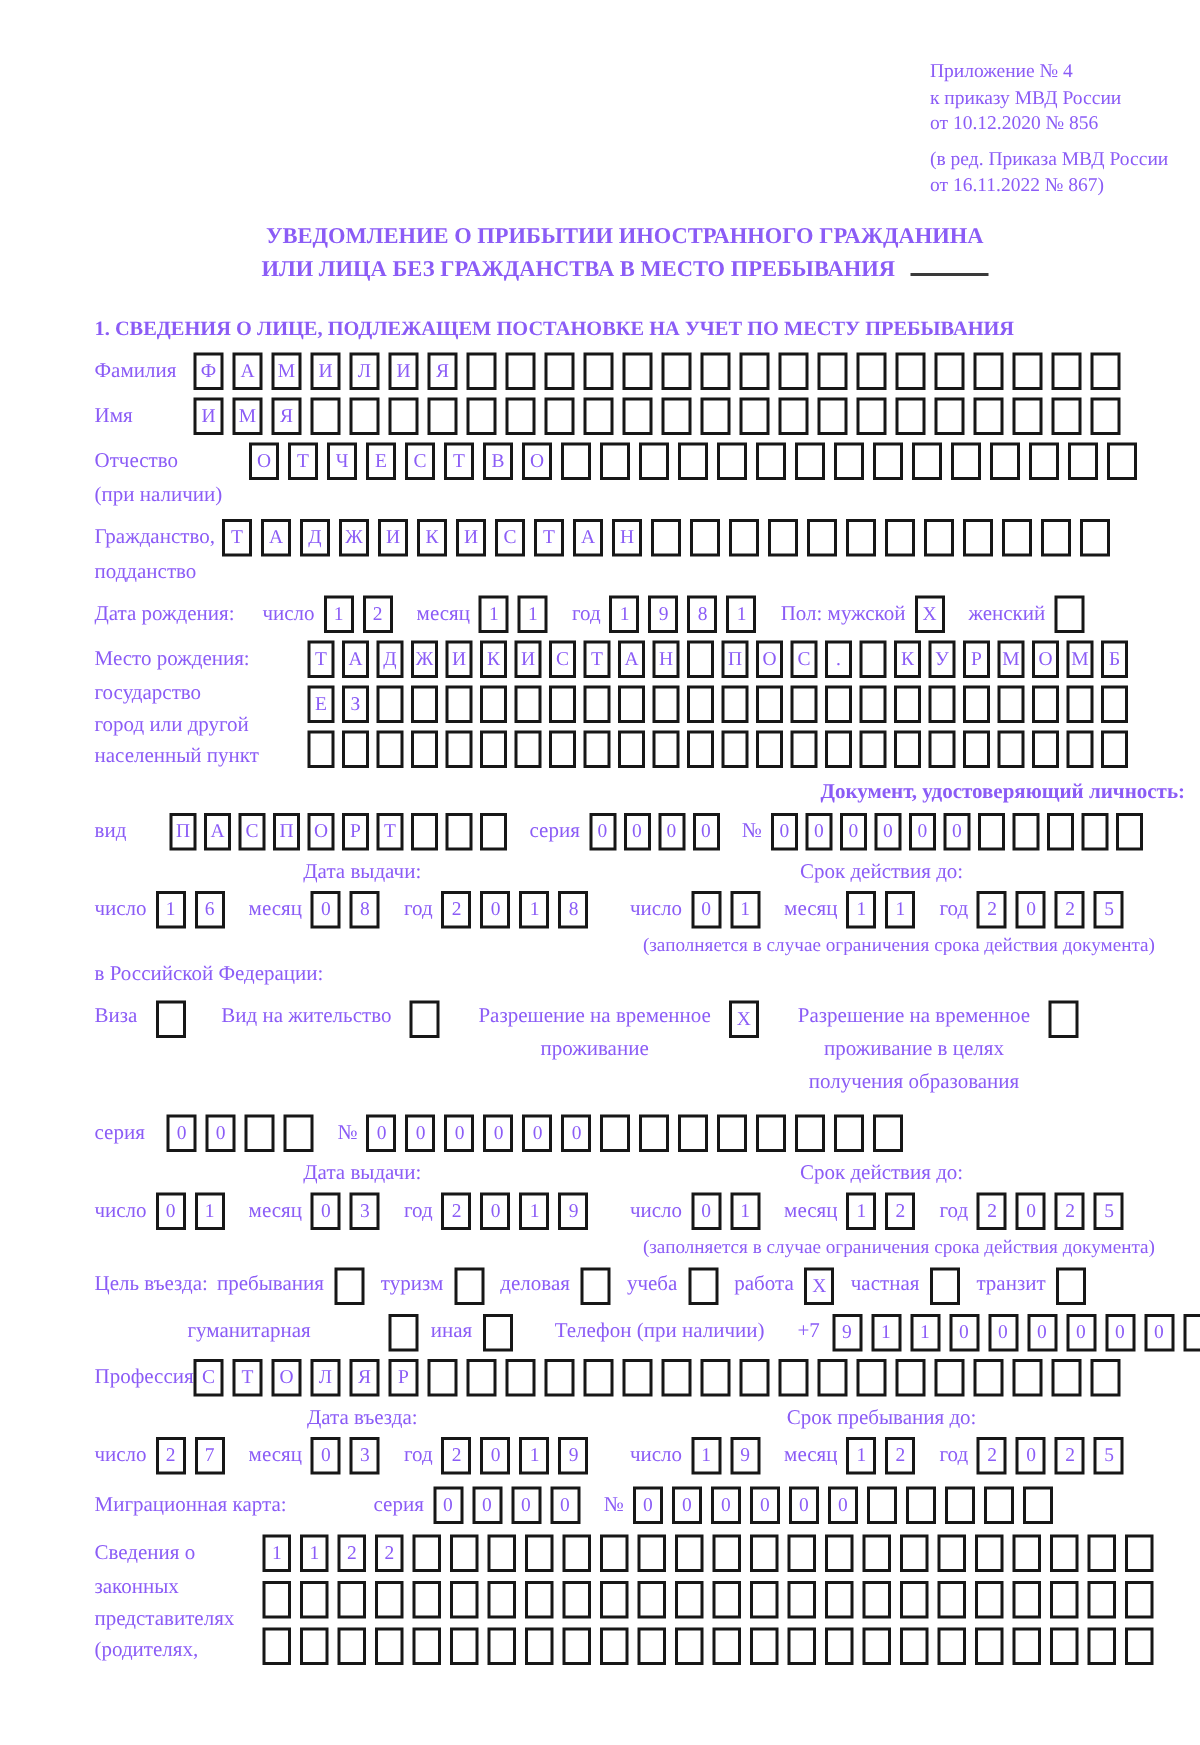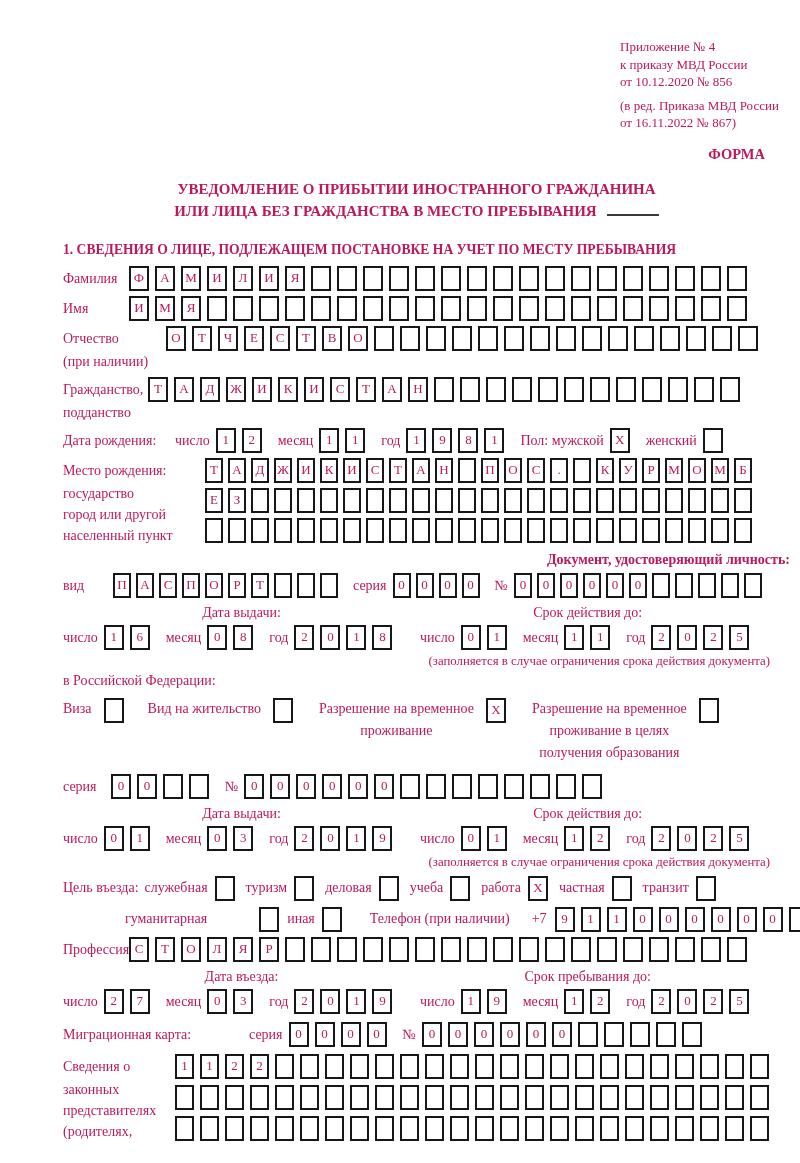--- a/index.html
+++ b/index.html
@@ -1,19 +1,19 @@
 <!DOCTYPE html>
 <html><head>
 <meta charset="utf-8">
 <style>
   * { box-sizing: border-box; margin: 0; padding: 0; }
   html,body { background:#ffffff; }
   .page{
     position:relative; width:800px; height:1163px; background:#fff;
-    font-family:"Liberation Serif","DejaVu Serif",serif; color:#be185d;
+    font-family:"Liberation Serif","DejaVu Serif",serif; color:#8b5cf6;
     padding:38px 10px 8px 63px; overflow:hidden;
   }
   
   .annex{ margin-left:557px; font-size:13px; line-height:17.5px; }
   .annex-note{ margin-top:6px; }
   .forma{ font-weight:700; text-align:right; padding-right:25px; margin-top:14px; font-size:14.5px; }
   
   .title{ margin-top:15px; text-align:center; font-weight:700; font-size:15px; line-height:22px; margin-right:20px; }
   .blank{ display:inline-block; width:52px; border-bottom:2px solid #3a3a3a; margin-left:10px; height:14px; }
   .sec-h{ margin-top:20px; font-weight:700; font-size:13.6px; margin-bottom:8px; }
@@ -68,21 +68,20 @@
   <div class="annex">
     <div>Приложение № 4</div>
     <div>к приказу МВД России</div>
     <div>от 10.12.2020 № 856</div>
     <div class="annex-note">
       <div>(в ред. Приказа МВД России</div>
       <div>от 16.11.2022 № 867)</div>
     </div>
   </div>
 
-  <div class="forma">ФОРМА</div>
 
   <div class="title">
     <div>УВЕДОМЛЕНИЕ О ПРИБЫТИИ ИНОСТРАННОГО ГРАЖДАНИНА</div>
     <div><span>ИЛИ ЛИЦА БЕЗ ГРАЖДАНСТВА В МЕСТО ПРЕБЫВАНИЯ</span><span class="blank"></span></div>
   </div>
 
   <div class="sec-h">1. СВЕДЕНИЯ О ЛИЦЕ, ПОДЛЕЖАЩЕМ ПОСТАНОВКЕ НА УЧЕТ ПО МЕСТУ ПРЕБЫВАНИЯ</div>
 
   <div class="frow">
     <span class="lbl lw-surname">Фамилия</span>
@@ -510,21 +509,21 @@
             <span class="cell">5</span>
           </span>
       </div>
     </div>
   </div>
   <div class="note-r">(заполняется в случае ограничения срока действия документа)</div>
 
   <div class="prow">
     <span class="plabel">Цель въезда:</span>
     <span class="pitem" style="margin-left:6px">
-        <span class="plabel">служебная</span>
+        <span class="plabel">пребывания</span>
         <span class="cell"></span>
       </span>
     <span class="pitem">
         <span class="plabel">туризм</span>
         <span class="cell"></span>
       </span>
     <span class="pitem">
         <span class="plabel">деловая</span>
         <span class="cell"></span>
       </span>

